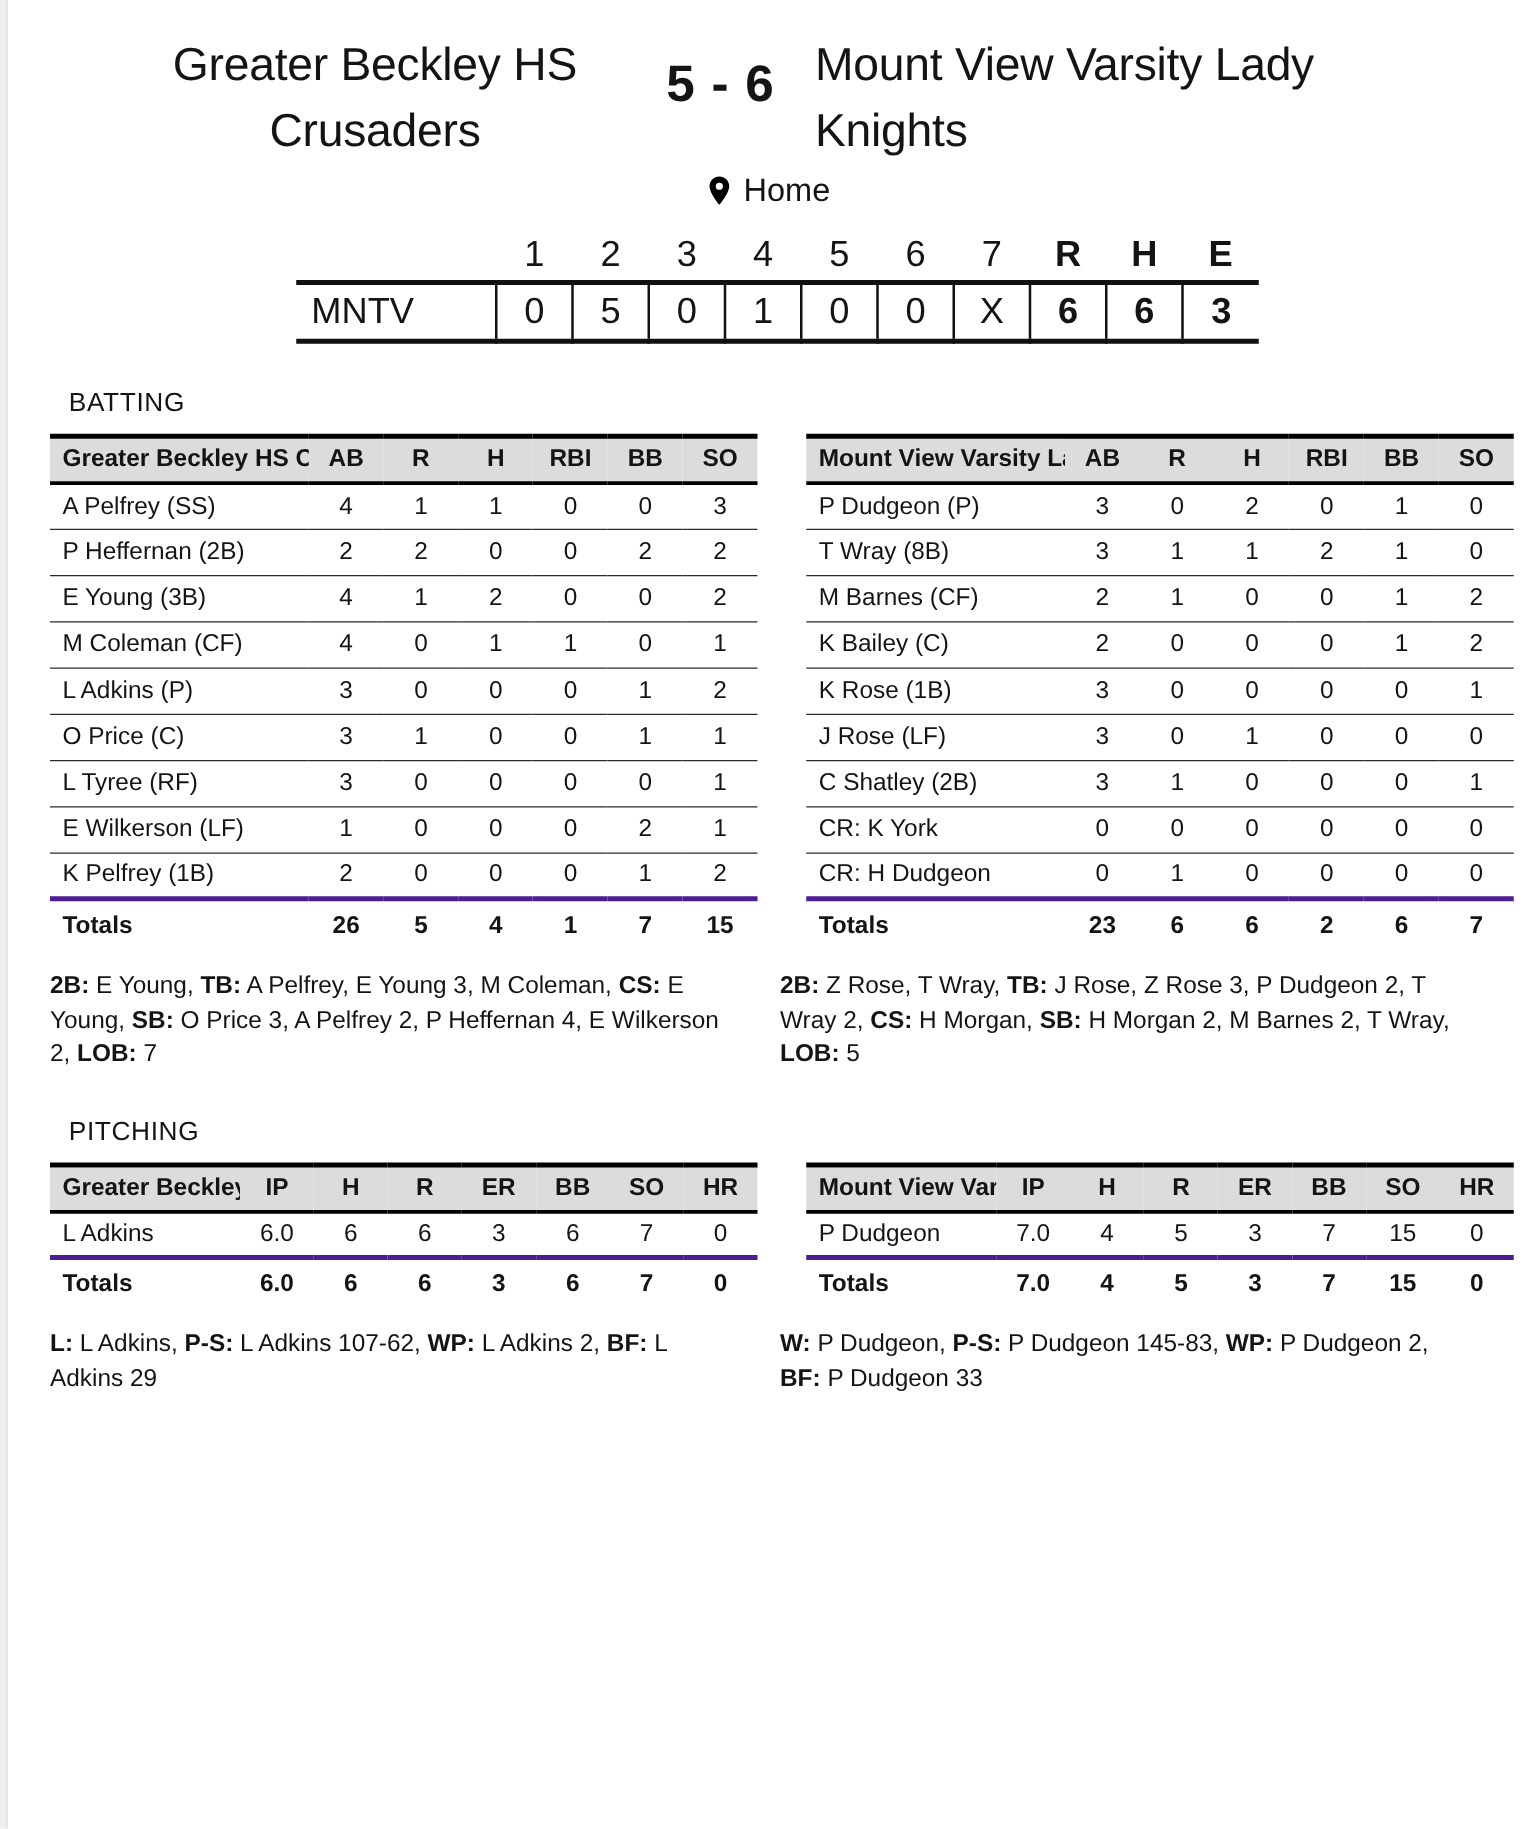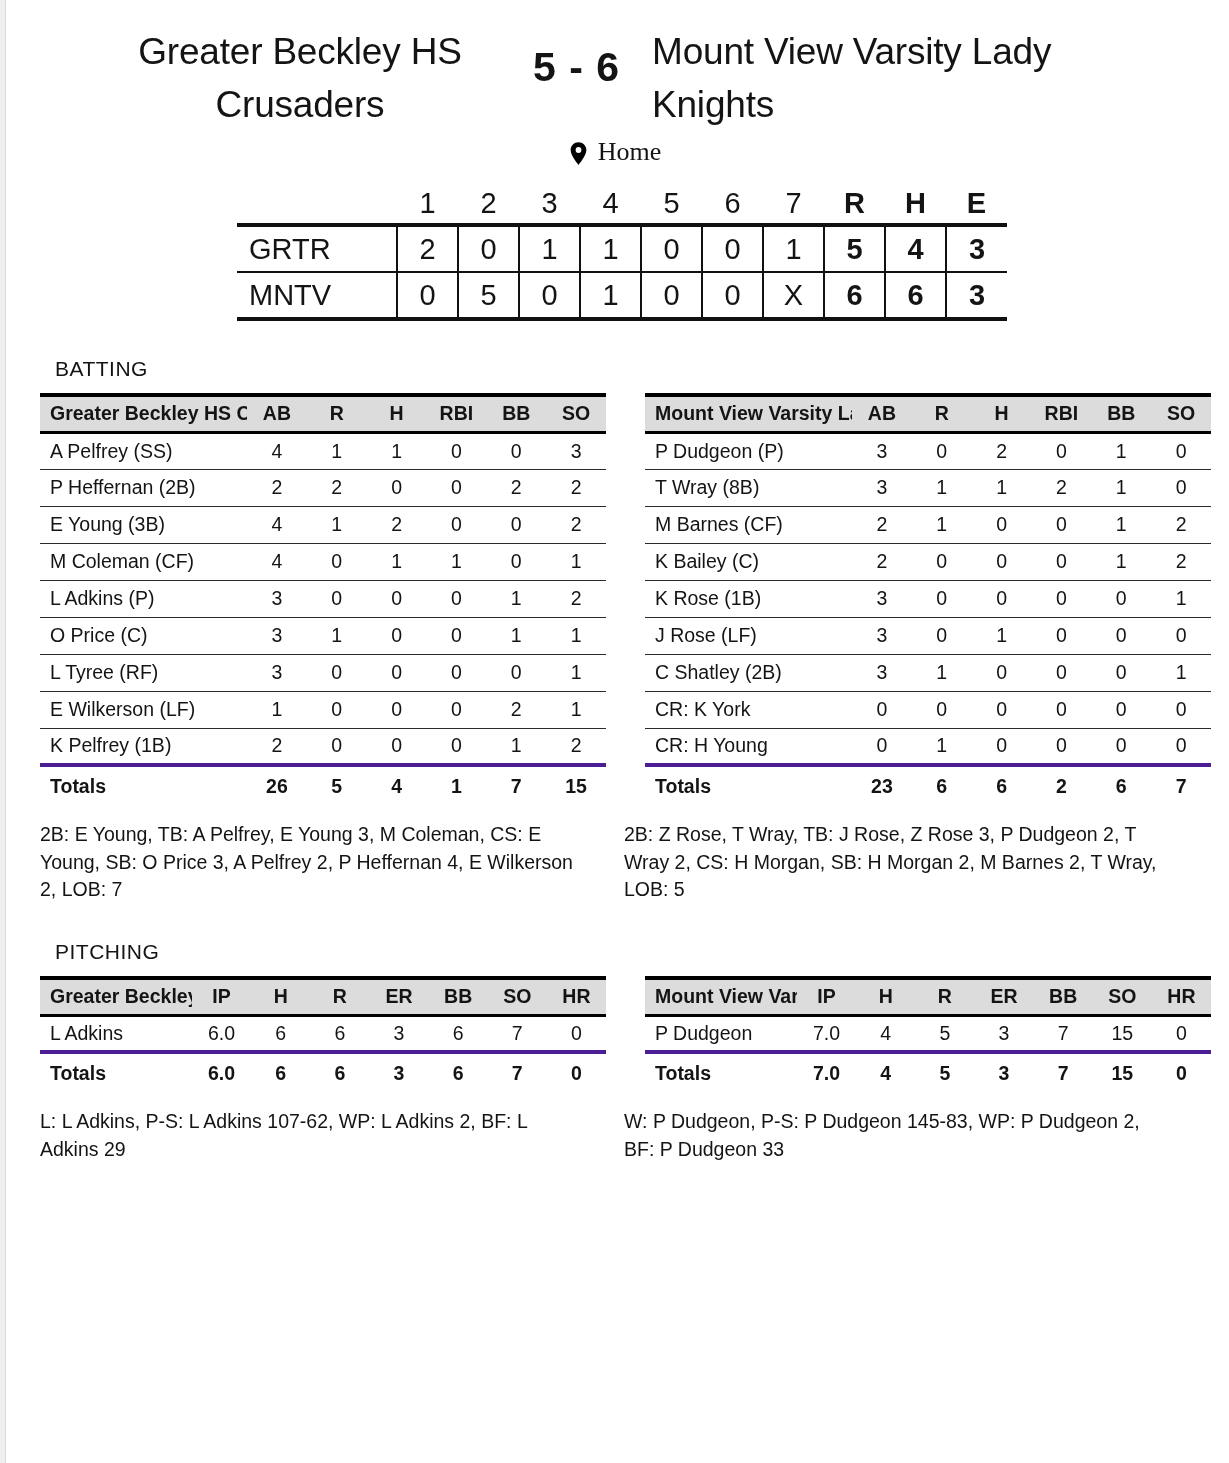--- a/index.html
+++ b/index.html
@@ -25,21 +25,21 @@
   }
   .team-name { font-size: 37px; line-height: 1.42; font-weight: 400; letter-spacing: -0.2px; }
   .team-left  { width: 402px; text-align: center; }
   .score { font-size: 41px; font-weight: 700; margin: 0 32px; white-space: nowrap; letter-spacing: 1px; align-self: flex-start; padding-top: 18px; text-align: center; }
   .team-right { width: 478px; text-align: left; }
 
   .meta {
     display: flex; justify-content: center; align-items: center;
     gap: 36px; margin-top: 6px; font-size: 26px;
   }
-  .meta-item { display: flex; align-items: flex-end; gap: 9px; font-family: Liberation Serif, serif; }
+  .meta-item { display: flex; align-items: center; gap: 9px; }
   .meta-item svg { display: block; }
 
   
   .linescore { margin: 16px 0 0 237px; border-collapse: collapse; }
   .linescore th, .linescore td { padding: 0; }
   .ls-head th { font-size: 29px; font-weight: 400; height: 42px; text-align: center; }
   .ls-head th.bold { font-weight: 700; }
   .linescore thead { border-bottom: 4px solid #111; }
   .linescore { border-bottom: 4px solid #111; }
   .linescore td { height: 47px; font-size: 29px; text-align: center; border-top: 2px solid #111; }
@@ -72,21 +72,21 @@
     text-align: left; padding-left: 10px;
     white-space: nowrap; overflow: hidden;
   }
   .stats-table tbody.players tr:last-child td { border-bottom: none; }
   .stats-table tbody.totals td {
     border-top: 4px solid #4c1d95; border-bottom: none;
     font-weight: 700; height: 40px;
   }
 
   .note { width: 545px; font-size: 19.5px; line-height: 1.42; margin: 0; }
-  .note b { font-weight: 400; }
+  .note b { font-weight: 700; }
 </style>
 </head>
 <body>
 
 <div class="edge-strip"></div>
 
 <div class="scoreboard">
   <div class="team-name team-left">Greater Beckley HS Crusaders</div>
   <div class="score">5 - 6</div>
   <div class="team-name team-right">Mount View Varsity Lady Knights</div>
@@ -114,33 +114,20 @@
       <th>5</th>
       <th>6</th>
       <th>7</th>
       <th class="bold">R</th>
       <th class="bold">H</th>
       <th class="bold">E</th>
     </tr>
   </thead>
   <tbody>
     <tr>
-      <td class="team">GRTR</td>
-      <td class="num">2</td>
-      <td class="num">0</td>
-      <td class="num">1</td>
-      <td class="num">1</td>
-      <td class="num">0</td>
-      <td class="num">0</td>
-      <td class="num">1</td>
-      <td class="num bold">5</td>
-      <td class="num bold">4</td>
-      <td class="num bold">3</td>
-    </tr>
-    <tr>
       <td class="team">MNTV</td>
       <td class="num">0</td>
       <td class="num">5</td>
       <td class="num">0</td>
       <td class="num">1</td>
       <td class="num">0</td>
       <td class="num">0</td>
       <td class="num">X</td>
       <td class="num bold">6</td>
       <td class="num bold">6</td>
@@ -377,21 +364,21 @@
           <td class="name">CR: K York</td>
           <td>0</td>
           <td>0</td>
           <td>0</td>
           <td>0</td>
           <td>0</td>
           <td>0</td>
         </tr>
 
         <tr>
-          <td class="name">CR: H Young</td>
+          <td class="name">CR: H Dudgeon</td>
           <td>0</td>
           <td>1</td>
           <td>0</td>
           <td>0</td>
           <td>0</td>
           <td>0</td>
         </tr>
       </tbody>
     <tbody class="totals">
       <tr>

